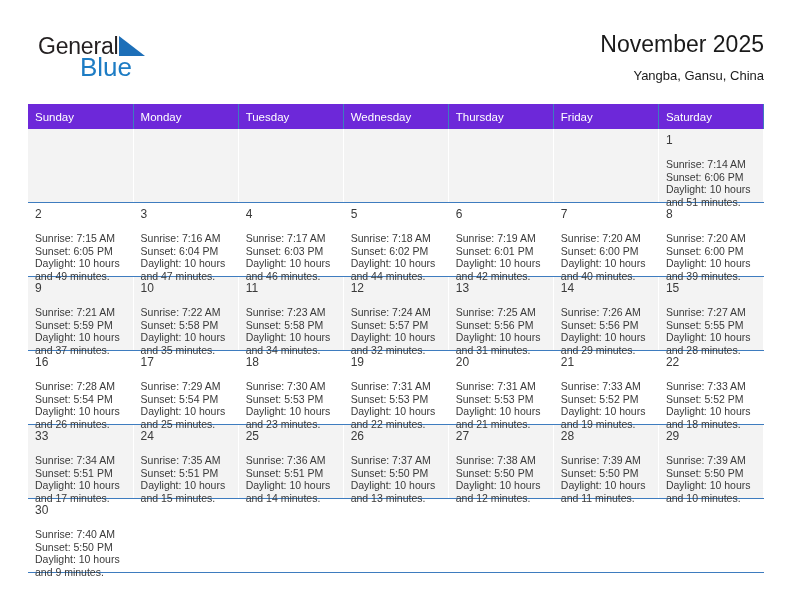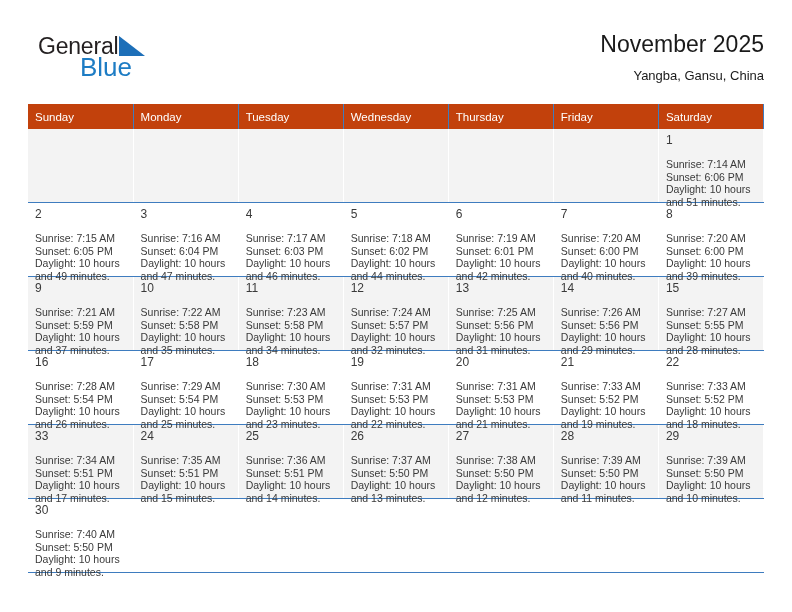--- a/index.html
+++ b/index.html
@@ -86,21 +86,21 @@
   
   .cal {
     position: absolute;
     left: 28px;
     top: 104px;
     width: 736px;
     border-collapse: collapse;
     table-layout: fixed;
   }
   .cal th {
-    background: #c2410c;
+    background: #6d28d9;
     color: #ffffff;
     font-weight: normal;
     font-size: 11.5px;
     text-align: left;
     padding: 6px 0 6px 7px;
     height: 13px;
     border-right: 1px solid #3e7cbf;
   }
   .cal td {
     vertical-align: top;

